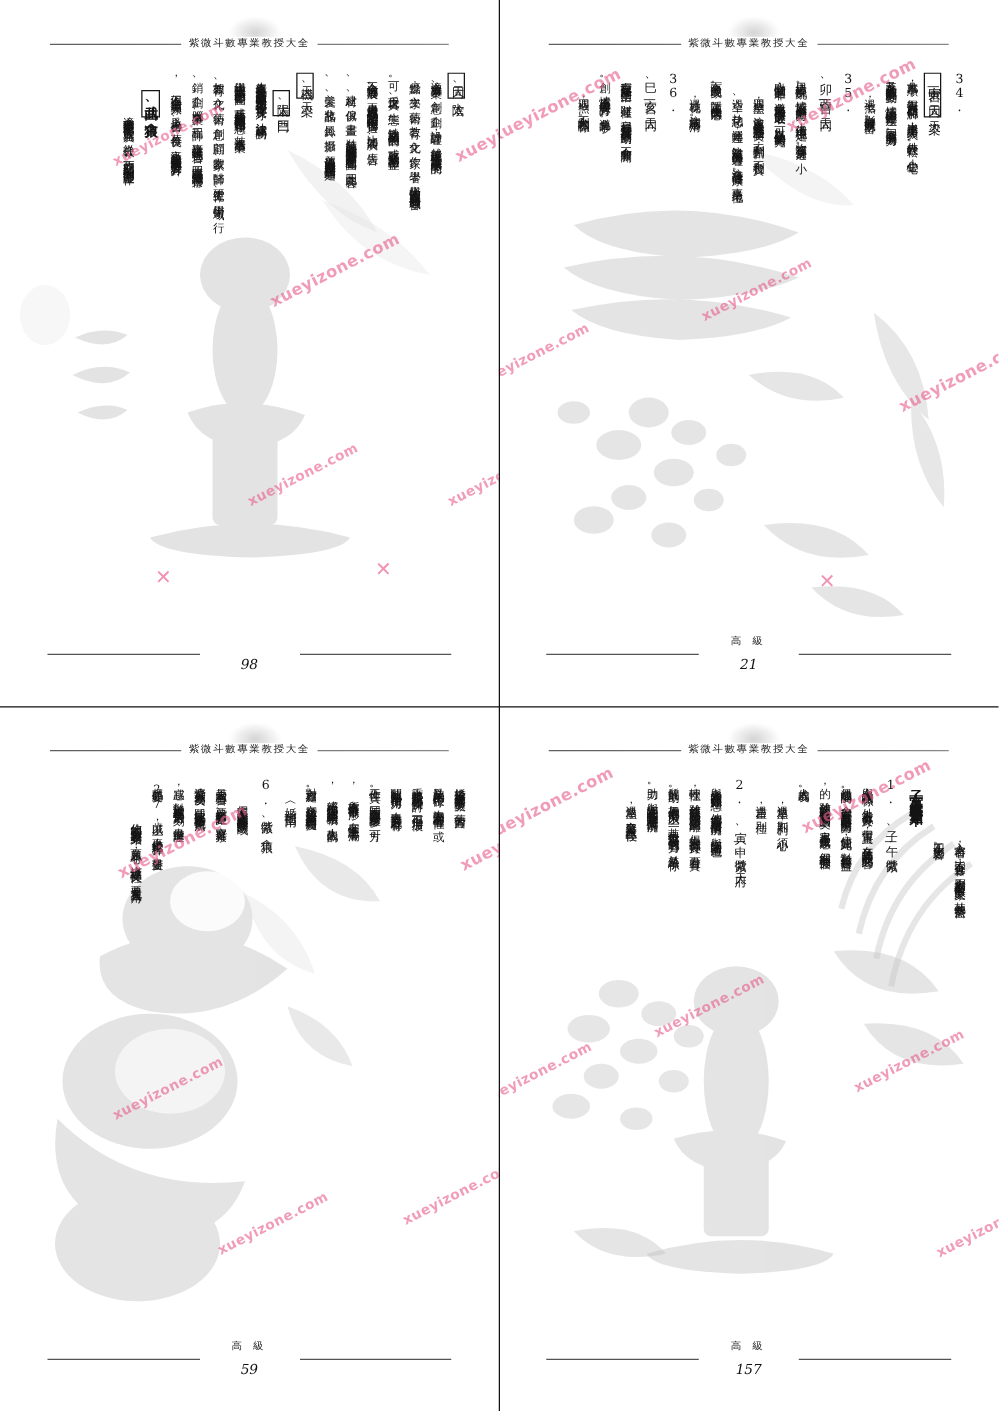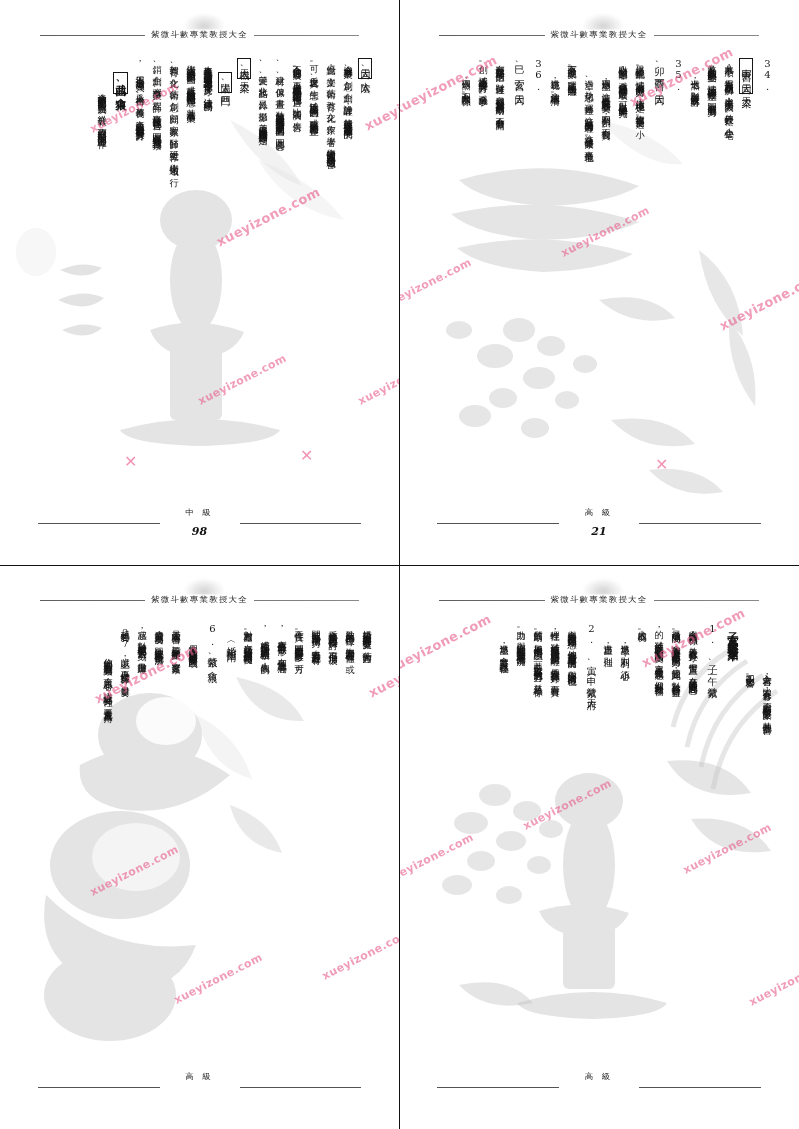--- a/index.html
+++ b/index.html
@@ -102,21 +102,21 @@
     position:absolute;top:18px;height:1px;background:rgba(40,40,40,.8);
   }
   .footer .frule.l{left:12px;width:calc(50% - 52px);}
   .footer .frule.r{right:12px;width:calc(50% - 52px);}
   .footer .level{
     position:absolute;left:0;right:0;top:2px;text-align:center;
     font-size:8.5px;letter-spacing:3px;color:#1c1c1c;transform:scaleY(.92);
   }
   .footer .pno{
     position:absolute;left:0;right:0;top:20px;text-align:center;
-    font-size:11px;font-style:italic;font-weight:bold;color:#111;
+    font-size:11px;font-style:italic;font-weight:normal;color:#111;
     font-family:"DejaVu Serif","Liberation Serif",serif;
   }
 
   
   .art{position:absolute;inset:0;z-index:1;pointer-events:none;opacity:.55;}
   .art svg{width:100%;height:100%;display:block;}
 
   
   .wm{
     position:absolute;z-index:30;pointer-events:none;
@@ -181,21 +181,20 @@
         <div class="col">銷、企劃、腦力事業、工程師、專業技師等也適合。因此以其專業知識爲背景</div>
         <div class="col">，但不適合最高領導人，爲人祕書、幕僚長、高級主管是最佳的事業發展方針。</div>
         <div class="col heading-col-lg indent"><span class="boxed">武曲、貪狼</span></div>
         <div class="col indent2">適合的事業範圍比一般人寬廣，從公教、政府部門到一般的內部管理工作</div>
       </div>
     </div>
 
     <div class="footer">
       <div class="frule l"></div>
       <div class="frule r"></div>
-      <div class="level">中 級</div>
       <div class="pno">98</div>
     </div>
 
     <div class="wm r" style="left:214px;top:236px;">xueyizone.com</div>
     <div class="wm r sm" style="left:196px;top:396px;">xueyizone.com</div>
     <div class="wm x" style="left:300px;top:446px;">✕</div>
     <div class="wm r" style="left:362px;top:120px;">xueyizone.com</div>
     <div class="wm x" style="left:124px;top:452px;">✕</div>
     <div class="wm r sm" style="left:356px;top:396px;">xueyizone.com</div>
     <div class="wm r sm" style="left:88px;top:124px;">xueyizone.com</div>
@@ -318,20 +317,21 @@
         <div class="col">寂感，對於婚姻也不要太過苛刻，盡量辦理</div>
         <div class="col">起碼起要27歲以上，再做成婚打算，盡量要</div>
         <div class="col indent2">你的初戀不太容易有結果，而且要小心，謹慎結交異性，要避免進入三角</div>
       </div>
     </div>
 
     <div class="footer">
       <div class="frule l"></div>
       <div class="frule r"></div>
       <div class="level">高 級</div>
+      <div class="pno">59</div>
     </div>
 
     <div class="wm r" style="left:92px;top:128px;">xueyizone.com</div>
     <div class="wm r sm" style="left:88px;top:322px;">xueyizone.com</div>
     <div class="wm r" style="left:366px;top:122px;">xueyizone.com</div>
     <div class="wm r sm" style="left:320px;top:406px;">xueyizone.com</div>
     <div class="wm r sm" style="left:172px;top:430px;">xueyizone.com</div>
   </div>
 
   <div class="page pg157">
@@ -392,20 +392,21 @@
         <div class="col">質的幫助。如果他們是兩人以上，其中一位對你有極大的包容力，並且給予你</div>
         <div class="col">助力。與你之間在人際關係上有著完美的情況。</div>
         <div class="col indent">遇煞星，合夥要二人以上較佳。</div>
       </div>
     </div>
 
     <div class="footer">
       <div class="frule l"></div>
       <div class="frule r"></div>
       <div class="level">高 級</div>
+      <div class="pno">157</div>
     </div>
 
     <div class="wm r" style="left:-14px;top:98px;">xueyizone.com</div>
     <div class="wm r" style="left:240px;top:92px;">xueyizone.com</div>
     <div class="wm r sm" style="left:122px;top:256px;">xueyizone.com</div>
     <div class="wm r sm" style="left:-16px;top:310px;">xueyizone.com</div>
     <div class="wm r sm" style="left:282px;top:300px;">xueyizone.com</div>
     <div class="wm r sm" style="left:348px;top:432px;">xueyizone.com</div>
   </div>
 

